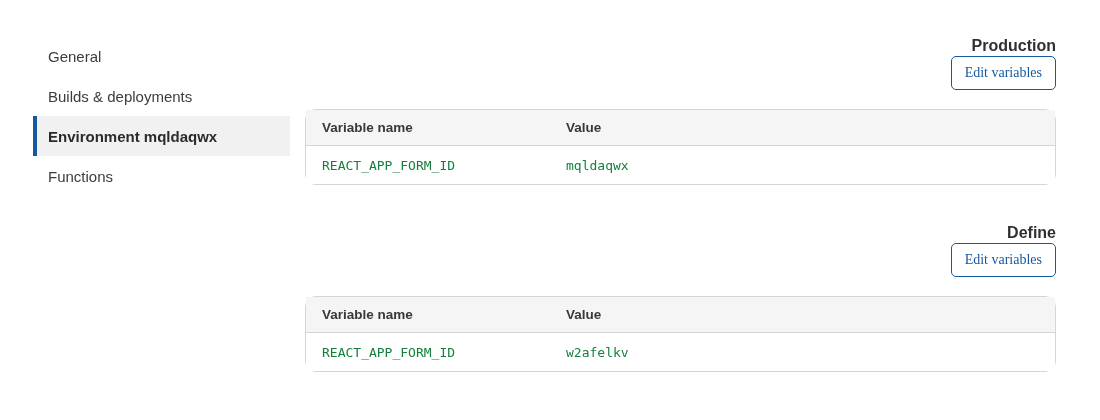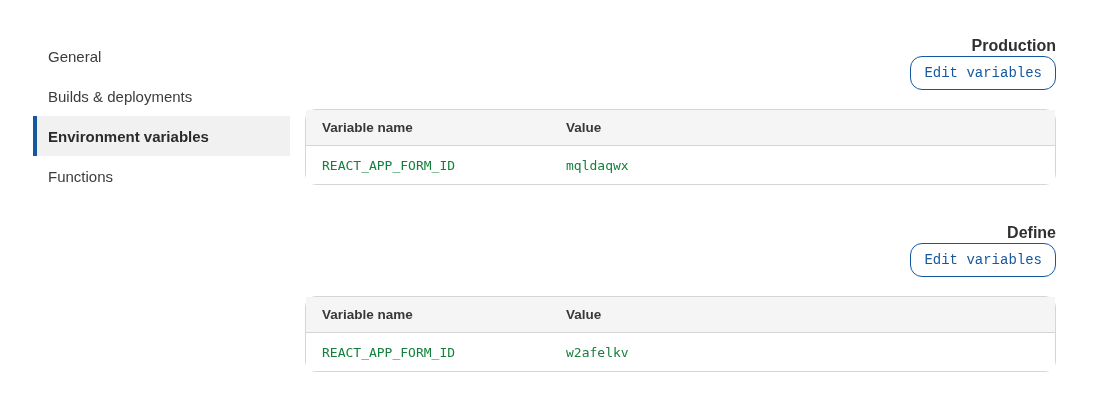--- a/index.html
+++ b/index.html
@@ -52,23 +52,23 @@
     line-height: 20px;
   }
   .section-desc {
     font-size: 13.5px; color: var(--text-mid);
     margin-top: 11px; line-height: 17px;
   }
   .edit-btn {
     background: #ffffff;
     border: 1px solid var(--accent);
     color: var(--accent);
-    font-family: Liberation Mono, monospace;
+    font-family: Liberation Serif, serif;
     font-size: 14px;
-    border-radius: 12px;
+    border-radius: 5px;
     height: 34px;
     padding: 0 13px;
     cursor: pointer;
     flex-shrink: 0;
   }
   table.vars {
     width: 100%;
     border: 1px solid var(--border-gray);
     border-collapse: separate;
     border-spacing: 0;
@@ -95,21 +95,21 @@
   table.vars th:first-child, table.vars td:first-child { width: 244px; }
 </style>
 </head>
 <body>
 
 <div class="page">
 
   <nav class="sidebar">
     <div class="side-item">General</div>
     <div class="side-item">Builds &amp; deployments</div>
-    <div class="side-item active">Environment variables</div>
+    <div class="side-item active">Environment mqldaqwx</div>
     <div class="side-item">Functions</div>
   </nav>
 
   <main class="content">
 
     <section class="section">
       <div class="section-header">
         <div>
           <h2 class="section-title">Production</h2>
         </div>

